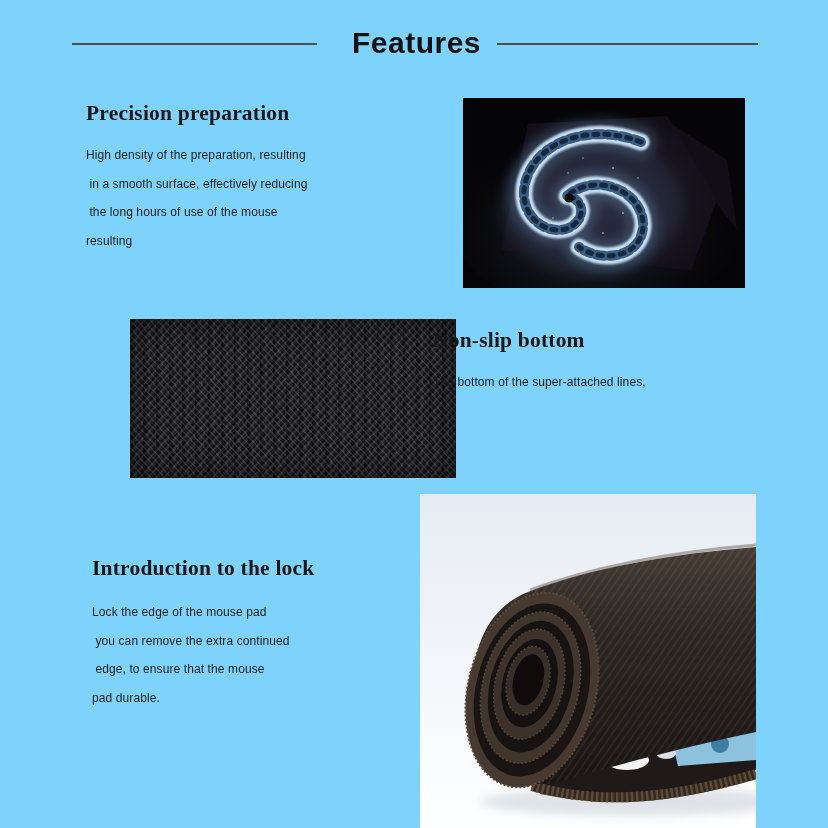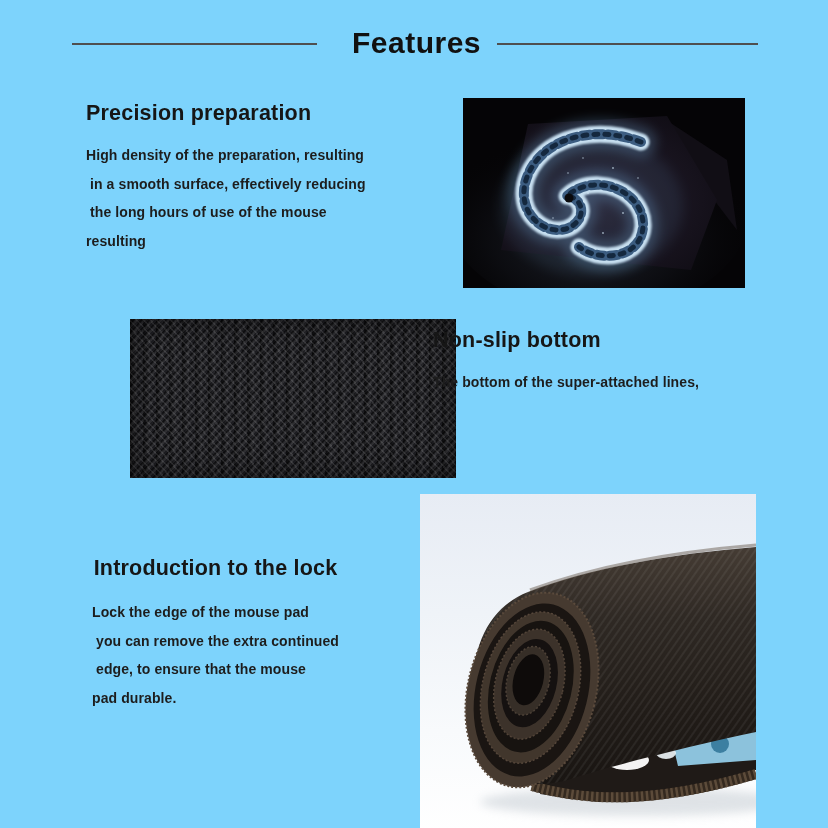--- a/index.html
+++ b/index.html
@@ -10,22 +10,22 @@
   
   .rule { position:absolute; top:43px; height:2px; background:#4f4f4f; }
   .rule-left  { left:72px;  width:245px; }
   .rule-right { left:497px; width:261px; }
   .page-title {
     position:absolute; left:352px; top:26px; margin:0;
     font-size:30px; font-weight:bold; letter-spacing:0.5px; color:#111111;
   }
   
   .tb { position:absolute; z-index:2; }
-  .tb h2 { margin:0 0 15px 0; font-size:21.5px; font-weight:bold; letter-spacing:0.2px; color:#161616; }
-  .tb p  { margin:0; font-size:14px; font-weight:bold; line-height:28.5px; white-space:pre; letter-spacing:0.1px; color:#1d1d1d; }
+  .tb h2 { margin:0 0 15px 0; font-size:21.5px; font-weight:bold; letter-spacing:0.2px; color:#161616;font-family:Liberation Serif, serif; }
+  .tb p  { margin:0; font-size:12px; font-weight:normal; line-height:28.5px; white-space:pre; letter-spacing:0.1px; color:#1d1d1d; }
   .tb1 { left:86px;  top:101px; }
   .tb2 { left:433px; top:328px; }
   .tb3 { left:92px;  top:556px; }
   .tb3 h2 { margin-bottom:17px;text-align:center; }
   
   .photo { position:absolute; z-index:1; }
   .photo1 { left:423px; top:82px;  width:282px; height:190px; }
   .photo2 {
     left:90px; top:303px; width:326px; height:159px;
     background-color:#1d1d21;

